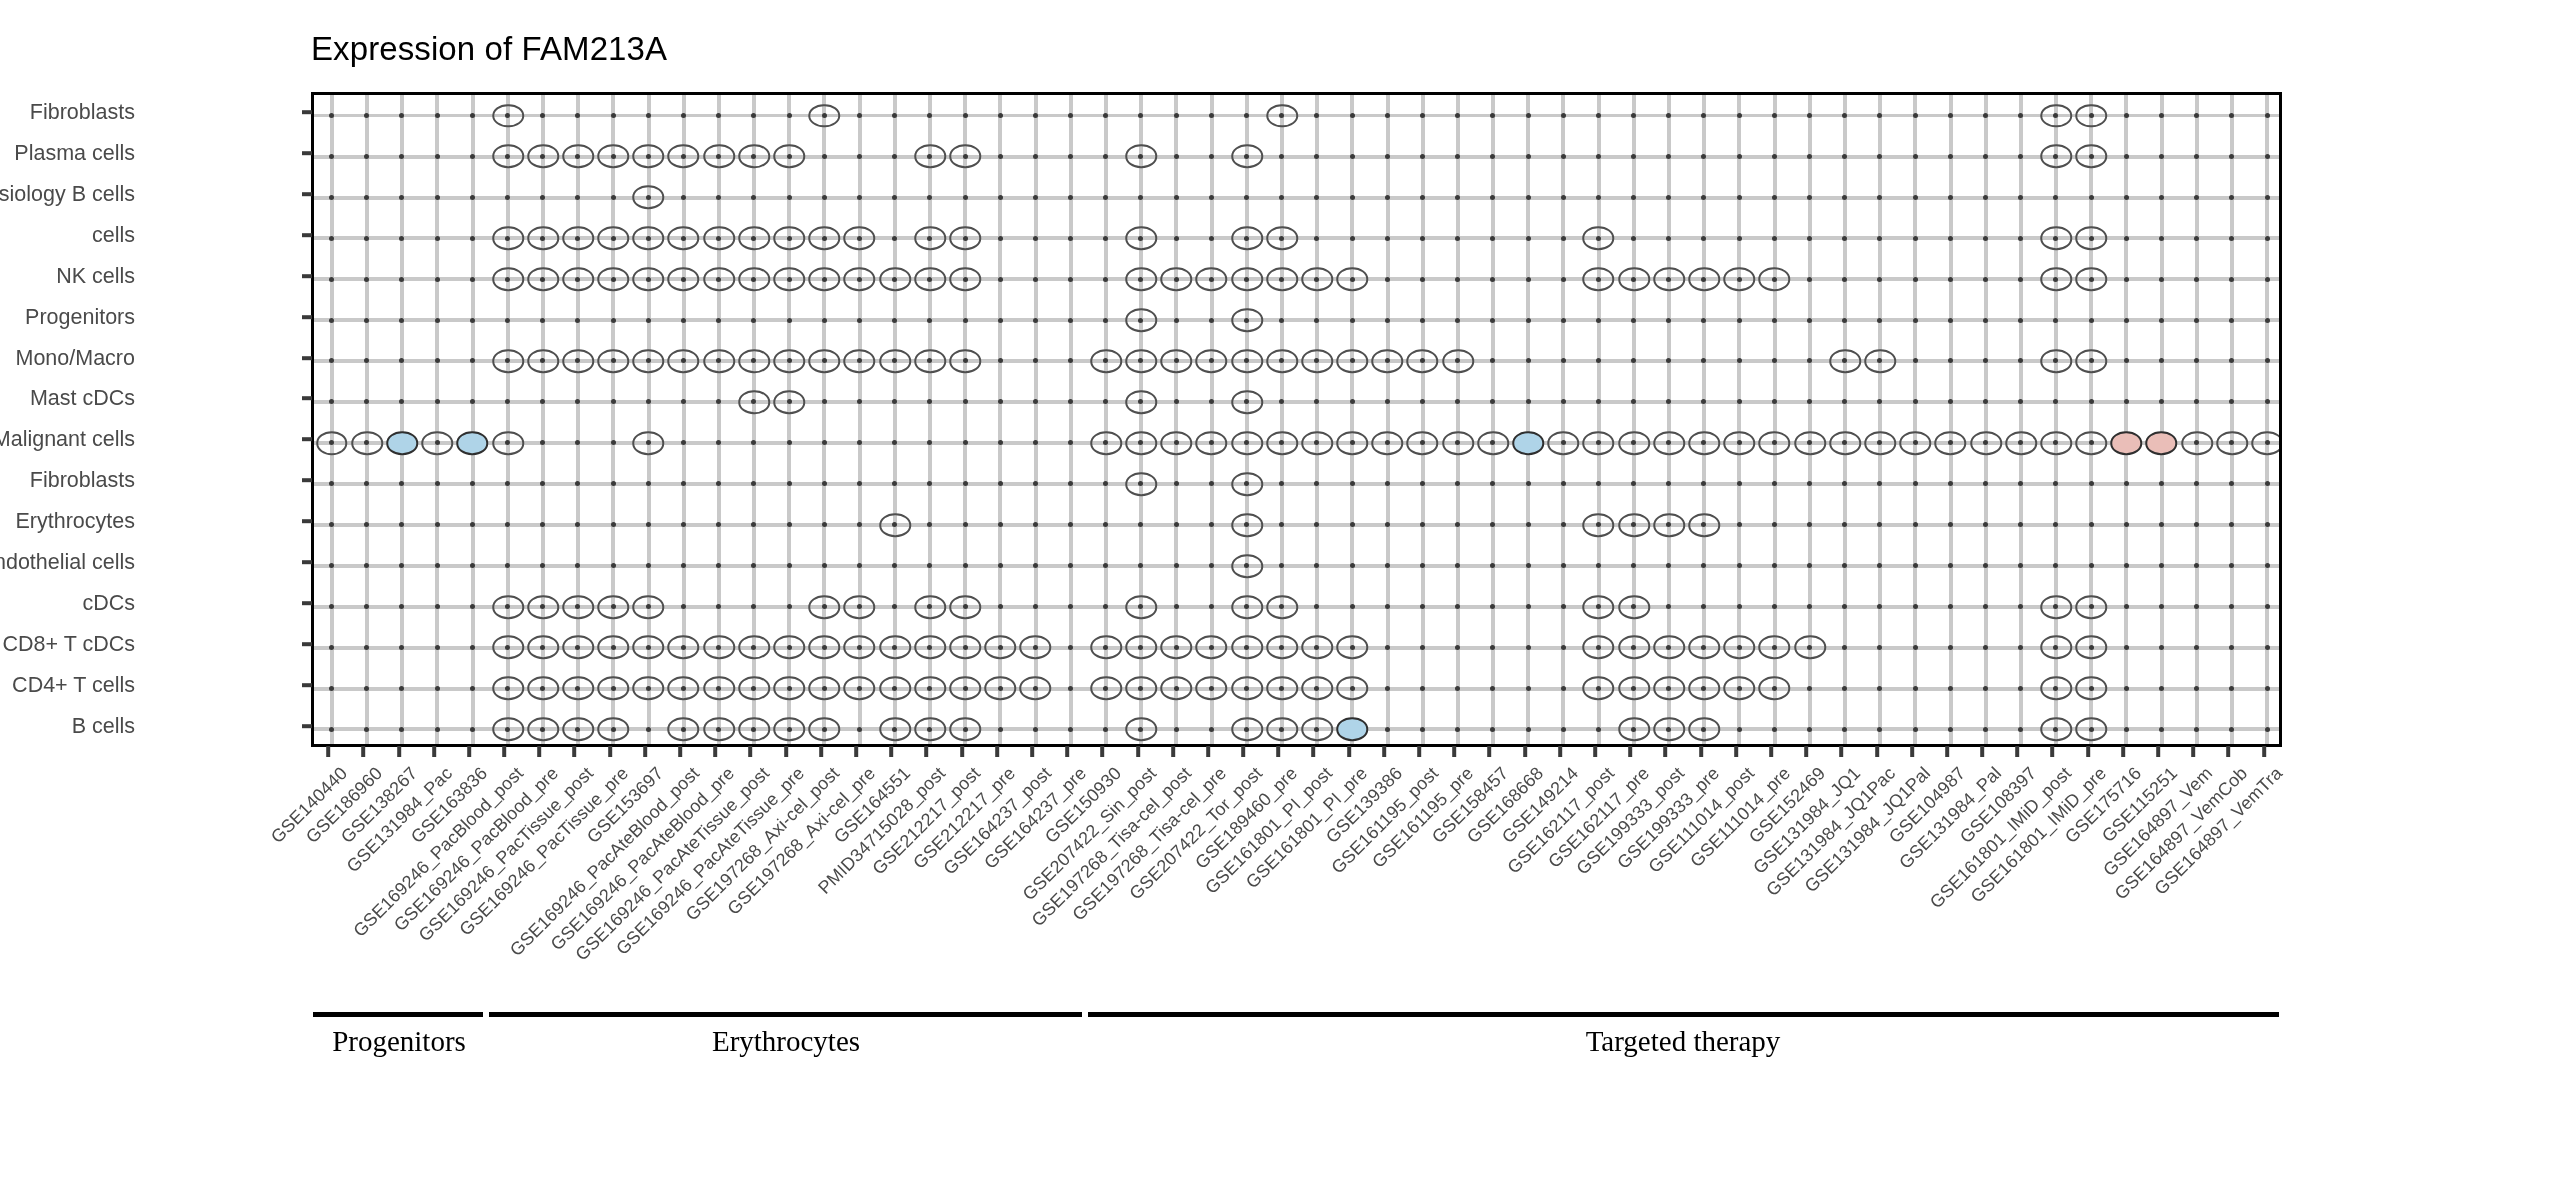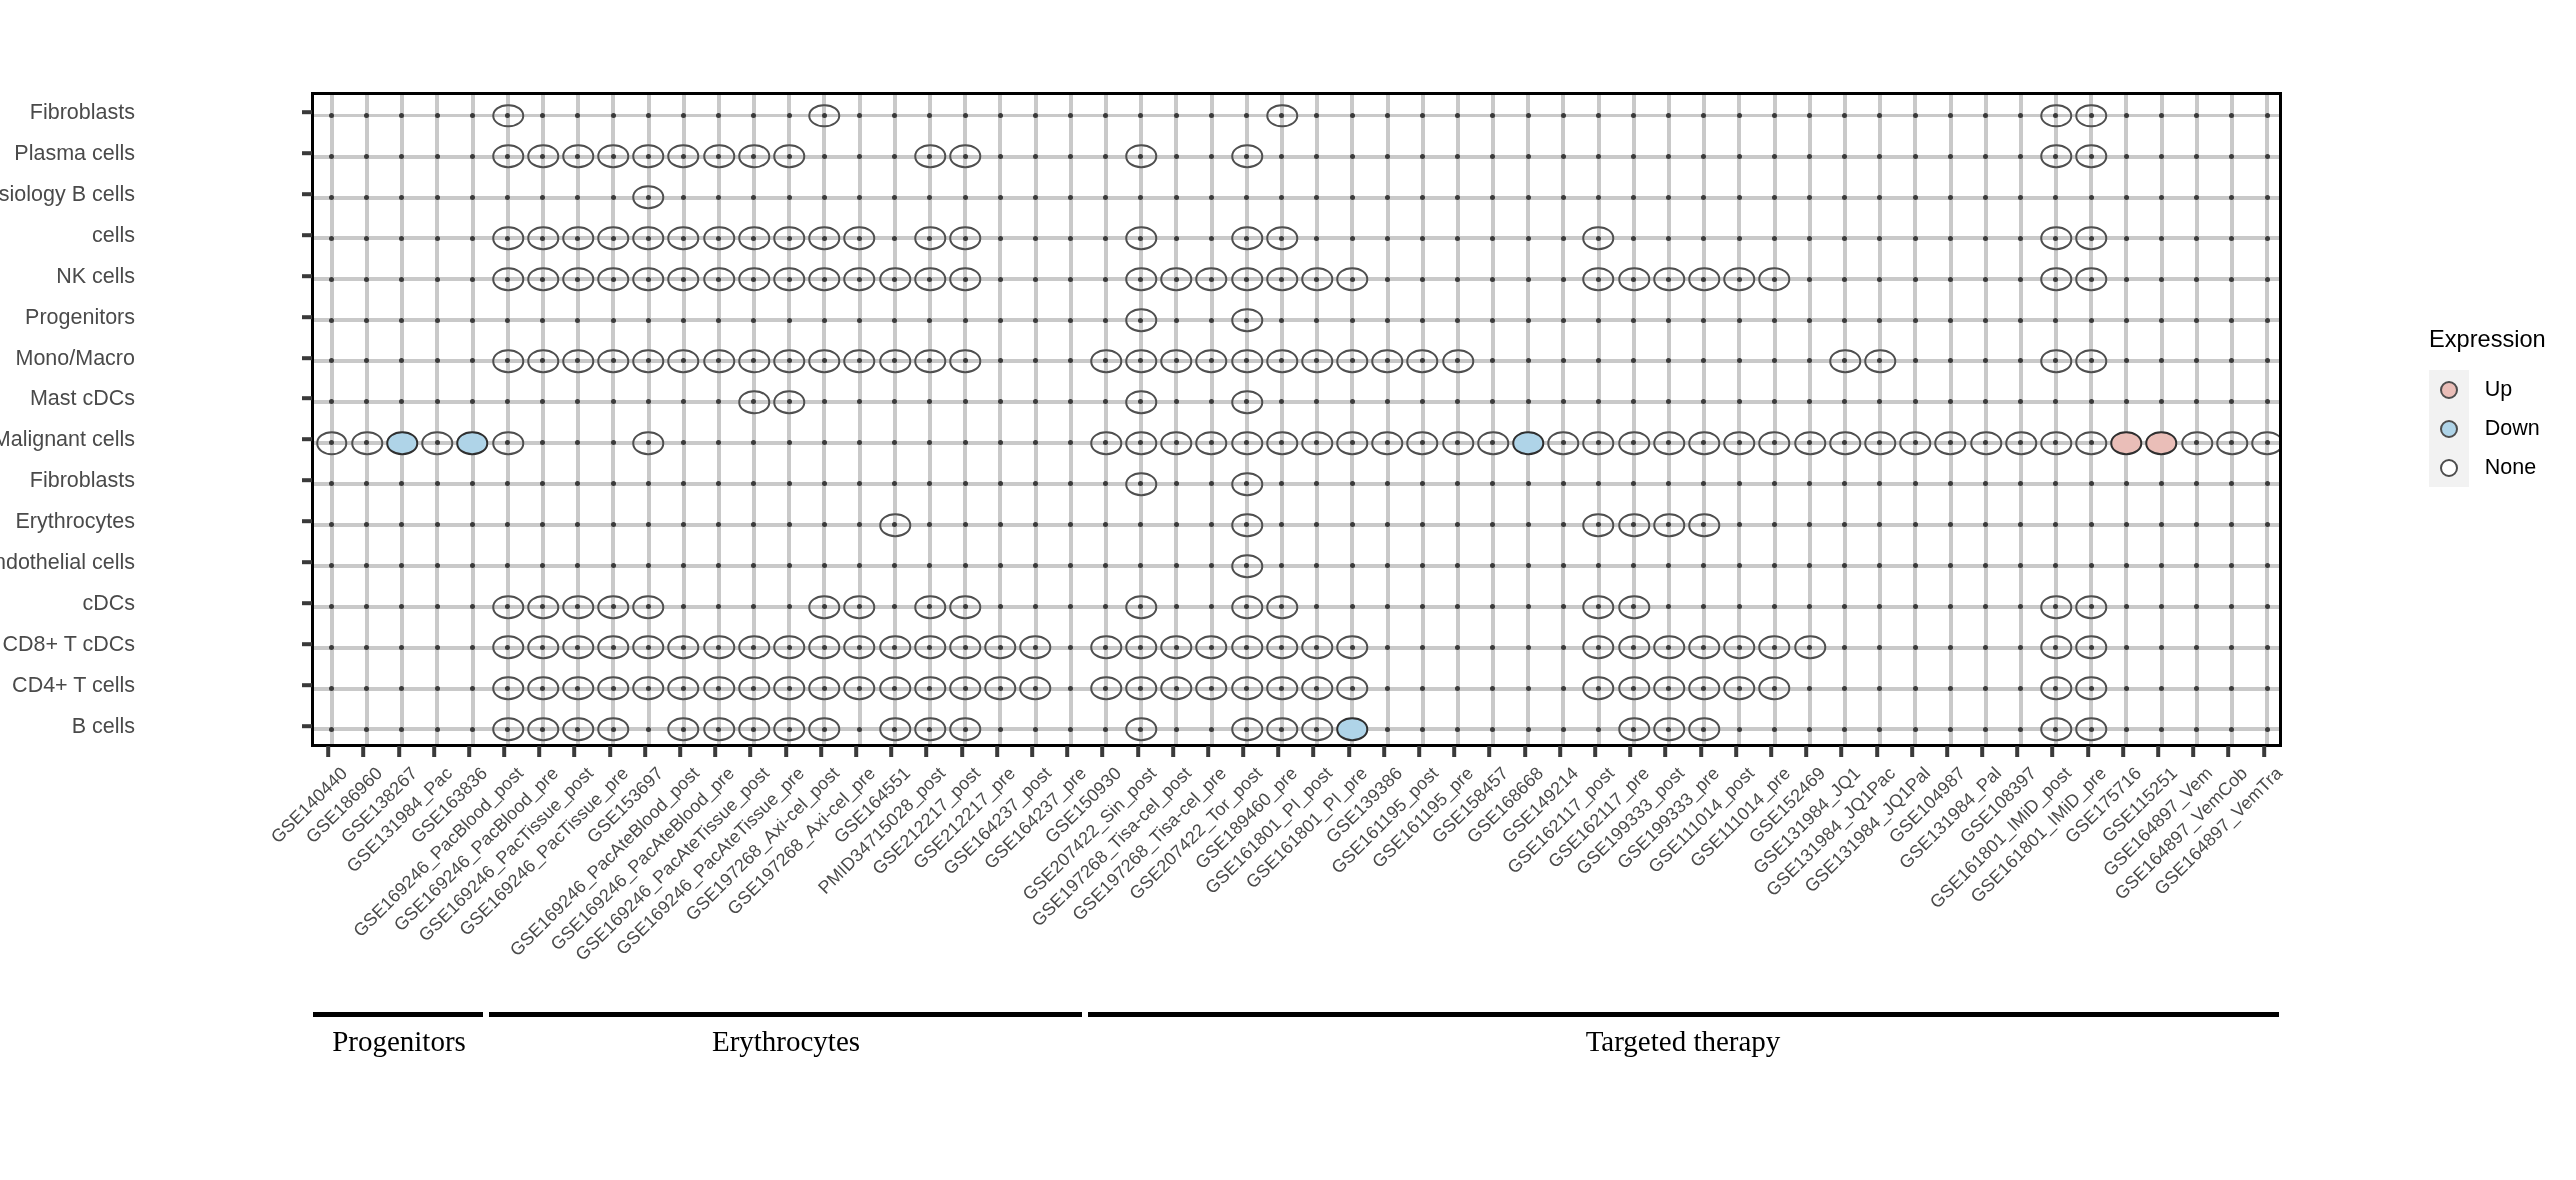--- a/index.html
+++ b/index.html
@@ -70,20 +70,21 @@
     width:18px;height:18px;border-radius:50%;
     border:2.9px solid #4d4d4d;box-sizing:border-box;
   }
   .legend-label{font-size:21.5px;color:#000;margin-left:15.7px;white-space:nowrap;}
 </style>
 </head>
 <body>
 
 <div id="root">
 
+  <div class="title">Expression of FAM213A</div>
 
   <div id="panel">
     <div id="gridlayer">
         <div class="vline" style="left: 16px;"></div>
         <div class="vline" style="left: 51px;"></div>
         <div class="vline" style="left: 86px;"></div>
         <div class="vline" style="left: 121px;"></div>
         <div class="vline" style="left: 157px;"></div>
         <div class="vline" style="left: 192px;"></div>
         <div class="vline" style="left: 227px;"></div>
@@ -1458,38 +1459,15 @@
     </div>
   <div id="groups">
       <div class="grpbar" style="left: 313px; width: 170px; top: 1012px;"></div>
       <div class="grplabel" style="left: 399px; top: 1025px;">Progenitors</div>
       <div class="grpbar" style="left: 489px; width: 593px; top: 1012px;"></div>
       <div class="grplabel" style="left: 786px; top: 1025px;">Erythrocytes</div>
       <div class="grpbar" style="left: 1088px; width: 1191px; top: 1012px;"></div>
       <div class="grplabel" style="left: 1683px; top: 1025px;">Targeted therapy</div>
     </div>
 
-  <div id="legend">
-    <div class="legend-title">Expression</div>
-    <div id="legend-rows">
-        <div class="legend-row">
-          <div class="legend-key">
-            <div class="legend-swatch" style="background: rgb(234, 190, 184);"></div>
-          </div>
-          <div class="legend-label">Up</div>
-        </div>
-        <div class="legend-row">
-          <div class="legend-key">
-            <div class="legend-swatch" style="background: rgb(175, 212, 232);"></div>
-          </div>
-          <div class="legend-label">Down</div>
-        </div>
-        <div class="legend-row">
-          <div class="legend-key">
-            <div class="legend-swatch" style="background: rgb(255, 255, 255);"></div>
-          </div>
-          <div class="legend-label">None</div>
-        </div>
-      </div>
-  </div>
 
 </div>
 
 
 </body></html>

